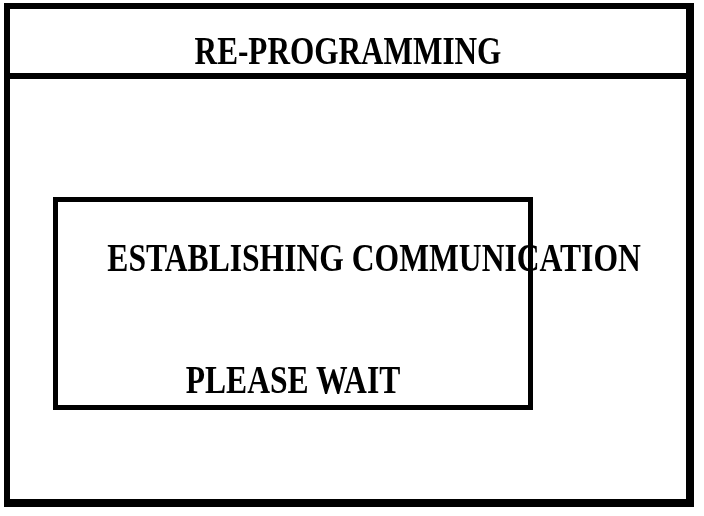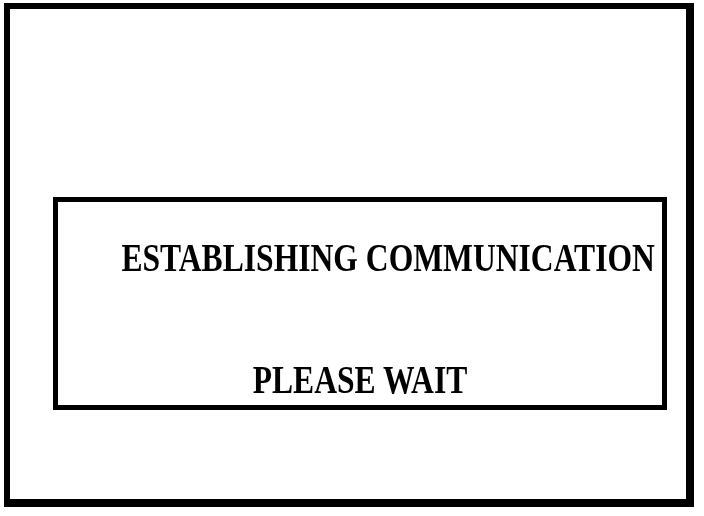--- a/index.html
+++ b/index.html
@@ -49,21 +49,21 @@
     line-height: 40px;
     letter-spacing: 0px;
     white-space: nowrap;
     transform: scaleX(0.78);
     transform-origin: 50% 50%;
   }
   .message-box {
     position: absolute;
     left: 43px;
     top: 188px;
-    width: 614px;
+    width: 480px;
     height: 213px;
     box-sizing: border-box;
     border: 5px solid #000000;
     background: #ffffff;
   }
   .msg-line {
     position: absolute;
     left: 0;
     right: 0;
     text-align: center;
@@ -79,20 +79,23 @@
   .msg-line.wait {
     top: 158px;
   }
 </style>
 </head>
 <body>
 
 <div class="page">
   <div class="frame">
 
+    <div class="title-bar">
+      <div class="title-line">RE-PROGRAMMING</div>
+    </div>
 
     <div class="message-box">
       <div class="msg-line status">ESTABLISHING COMMUNICATION</div>
       <div class="msg-line wait">PLEASE WAIT</div>
     </div>
 
   </div>
 </div>
 
 </body></html>

